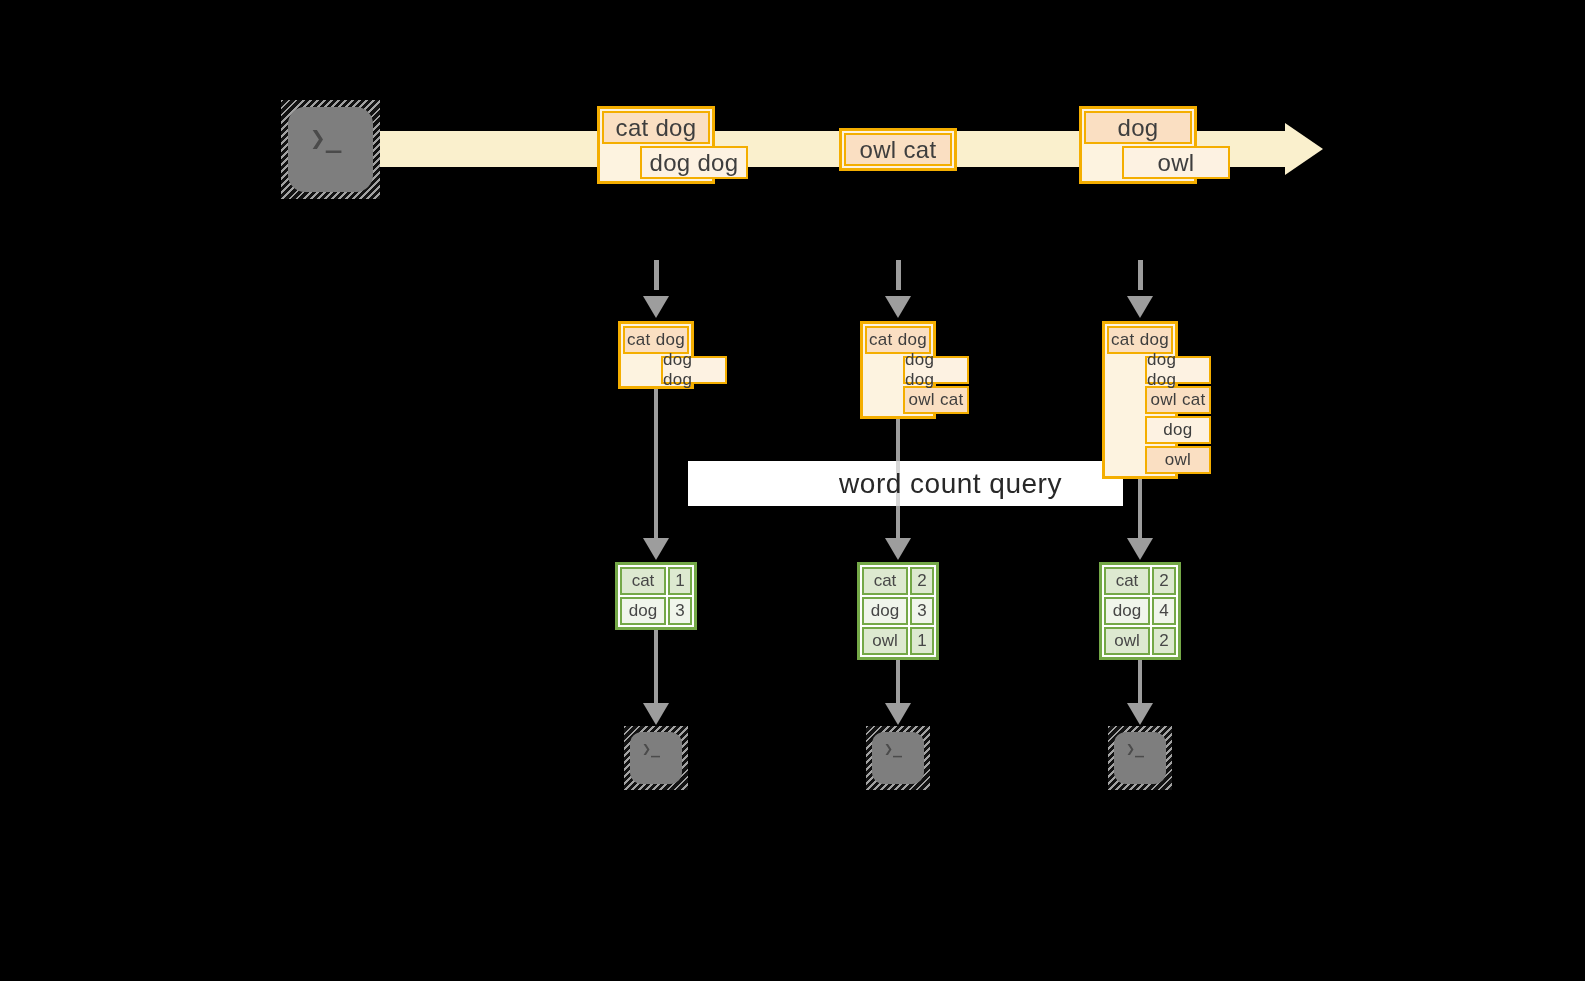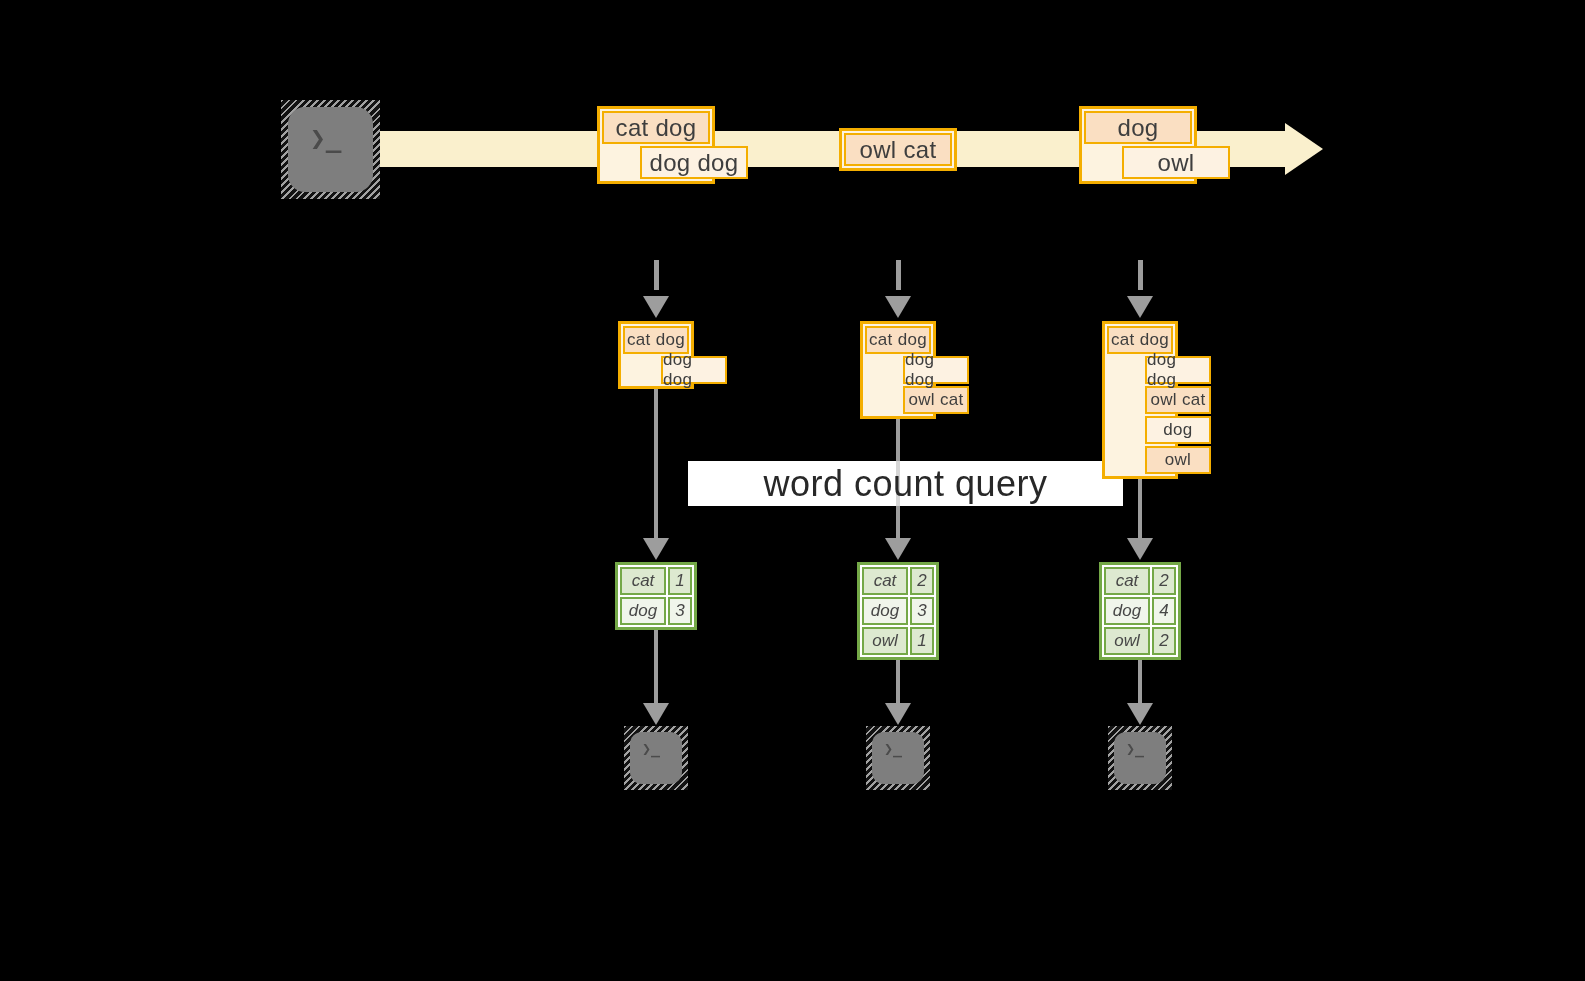--- a/index.html
+++ b/index.html
@@ -21,25 +21,25 @@
   .arow.light{background:var(--peachlight);}
   
   .dash{position:absolute;background:var(--gray);z-index:2;}
   .tri-down{position:absolute;width:0;height:0;z-index:2;
     border-left:13px solid transparent;border-right:13px solid transparent;
     border-top:22px solid var(--gray);}
   .vline{position:absolute;width:4px;background:var(--gray);z-index:2;}
   
   .query-band{position:absolute;background:#ffffff;z-index:4;}
   .query-line{position:absolute;width:4px;background:#d7d7d7;z-index:5;}
-  .query-label{position:absolute;z-index:7;color:#282828;font-size:36px;
-    display:flex;align-items:center;justify-content:center;letter-spacing:.5px;}
+  .query-label{position:absolute;z-index:7;color:#282828;font-size:28px;
+    display:flex;align-items:center;justify-content:center;letter-spacing:.5px;padding-left:45px;}
   
   .gtable{position:absolute;border:3px solid var(--green);background:#ffffff;padding:2px;z-index:6;box-sizing:content-box;}
-  .grow{display:flex;font-style:italic;}
+  .grow{display:flex;}
   .grow + .grow{margin-top:2px;}
   .gcell{border:2px solid var(--green);display:flex;align-items:center;justify-content:center;
     color:#474747;font-size:17px;}
   .gcell.count{margin-left:2px;}
   .gcell.dark{background:var(--greendark);}
   .gcell.light{background:var(--greenlight);}
   
   .term{position:absolute;z-index:6;
     background:repeating-linear-gradient(135deg,#a2a2a2 0 2px,#121212 2px 5px);}
   .term-inner{position:absolute;background:var(--termgray);display:flex;

